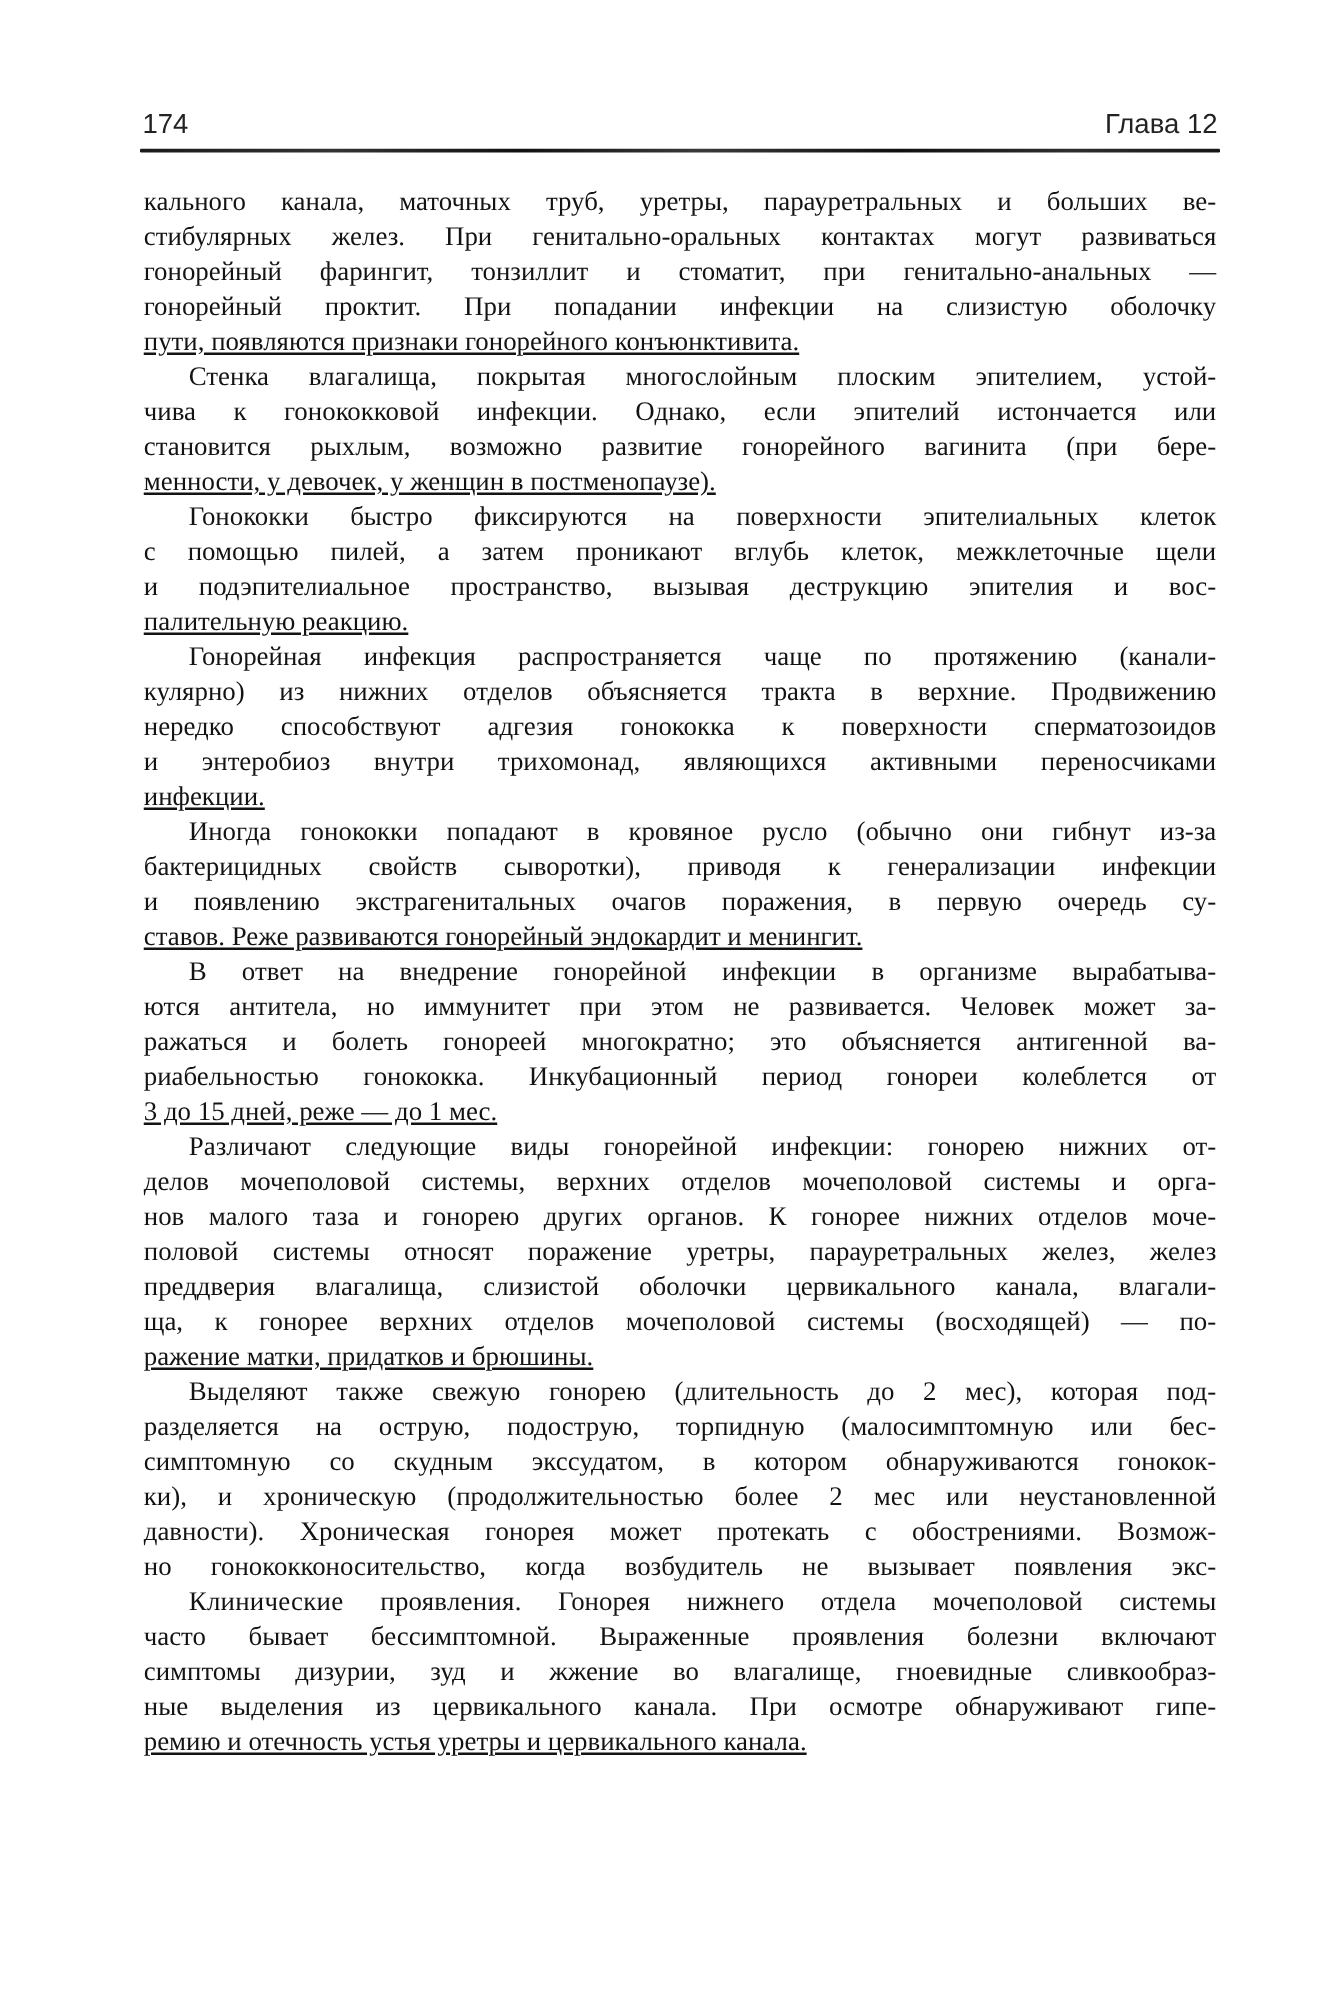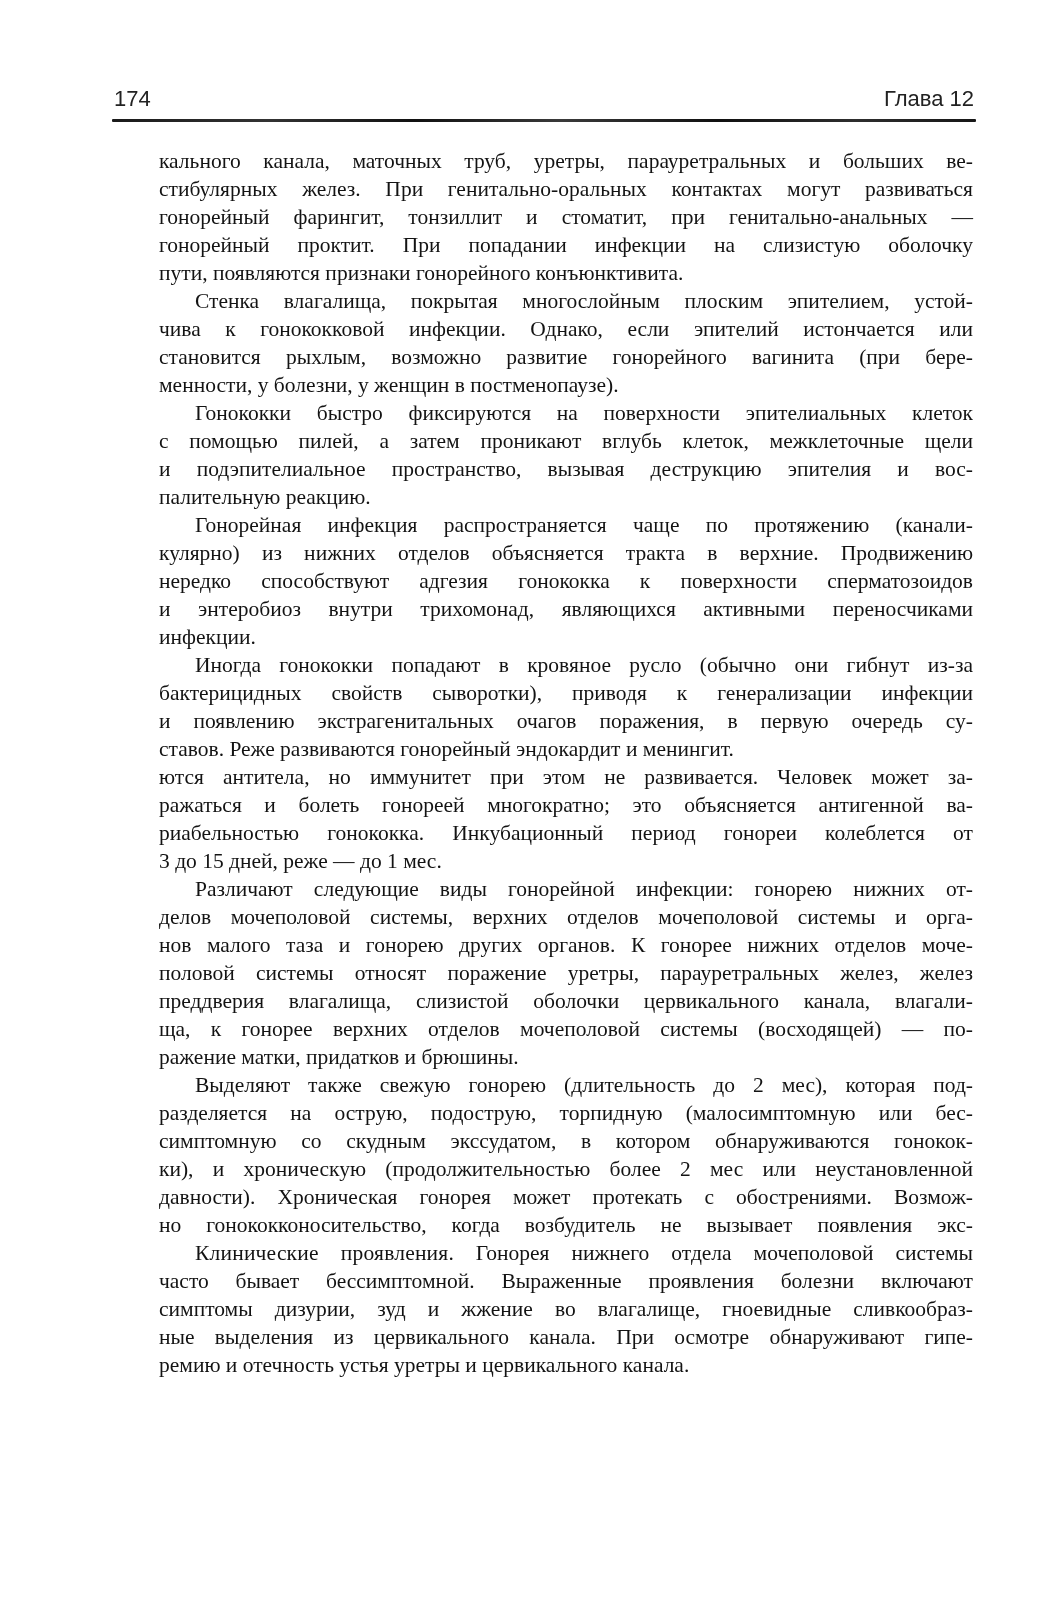--- a/index.html
+++ b/index.html
@@ -44,24 +44,24 @@
     top: 147px;
     font-size: 21.5px;
     line-height: 28px;
     color: #131313;
   }
   .paragraph { margin: 0; }
   .line {
     text-align: justify;
     text-align-last: justify;
     white-space: normal;
-    margin-left: 44px;
   }
   .line.last {
     text-align-last: left;
+    text-decoration: underline;
   }
   .line.indent {
     text-indent: 36px;
   }
   .line b {
     font-weight: normal;
     letter-spacing: 0.2px;
   }
 </style>
 </head>
@@ -78,21 +78,21 @@
         <div class="line">кального канала, маточных труб, уретры, парауретральных и больших ве-</div>
         <div class="line">стибулярных желез. При генитально-оральных контактах могут развиваться</div>
         <div class="line">гонорейный фарингит, тонзиллит и стоматит, при генитально-анальных —</div>
         <div class="line">гонорейный проктит. При попадании инфекции на слизистую оболочку</div>
         <div class="line last">пути, появляются признаки гонорейного конъюнктивита.</div>
       </div>
       <div class="paragraph">
         <div class="line indent">Стенка влагалища, покрытая многослойным плоским эпителием, устой-</div>
         <div class="line">чива к гонококковой инфекции. Однако, если эпителий истончается или</div>
         <div class="line">становится рыхлым, возможно развитие гонорейного вагинита (при бере-</div>
-        <div class="line last">менности, у болезни, у женщин в постменопаузе).</div>
+        <div class="line last">менности, у девочек, у женщин в постменопаузе).</div>
       </div>
       <div class="paragraph">
         <div class="line indent">Гонококки быстро фиксируются на поверхности эпителиальных клеток</div>
         <div class="line">с помощью пилей, а затем проникают вглубь клеток, межклеточные щели</div>
         <div class="line">и подэпителиальное пространство, вызывая деструкцию эпителия и вос-</div>
         <div class="line last">палительную реакцию.</div>
       </div>
       <div class="paragraph">
         <div class="line indent">Гонорейная инфекция распространяется чаще по протяжению (канали-</div>
         <div class="line">кулярно) из нижних отделов объясняется тракта в верхние. Продвижению</div>
@@ -100,20 +100,21 @@
         <div class="line">и энтеробиоз внутри трихомонад, являющихся активными переносчиками</div>
         <div class="line last">инфекции.</div>
       </div>
       <div class="paragraph">
         <div class="line indent">Иногда гонококки попадают в кровяное русло (обычно они гибнут из-за</div>
         <div class="line">бактерицидных свойств сыворотки), приводя к генерализации инфекции</div>
         <div class="line">и появлению экстрагенитальных очагов поражения, в первую очередь су-</div>
         <div class="line last">ставов. Реже развиваются гонорейный эндокардит и менингит.</div>
       </div>
       <div class="paragraph">
+        <div class="line indent">В ответ на внедрение гонорейной инфекции в организме вырабатыва-</div>
         <div class="line">ются антитела, но иммунитет при этом не развивается. Человек может за-</div>
         <div class="line">ражаться и болеть гонореей многократно; это объясняется антигенной ва-</div>
         <div class="line">риабельностью гонококка. Инкубационный период гонореи колеблется от</div>
         <div class="line last">3 до 15 дней, реже — до 1 мес.</div>
       </div>
       <div class="paragraph">
         <div class="line indent">Различают следующие виды гонорейной инфекции: гонорею нижних от-</div>
         <div class="line">делов мочеполовой системы, верхних отделов мочеполовой системы и орга-</div>
         <div class="line">нов малого таза и гонорею других органов. К гонорее нижних отделов моче-</div>
         <div class="line">половой системы относят поражение уретры, парауретральных желез, желез</div>

